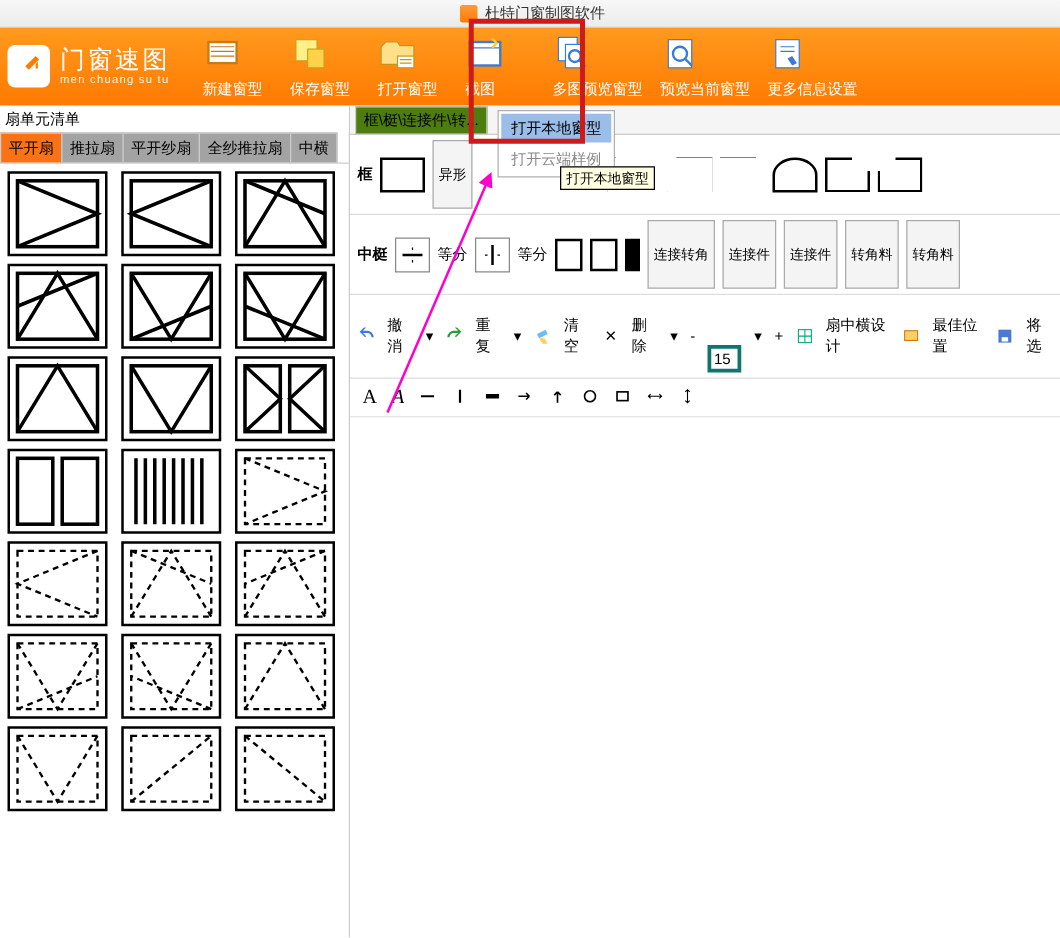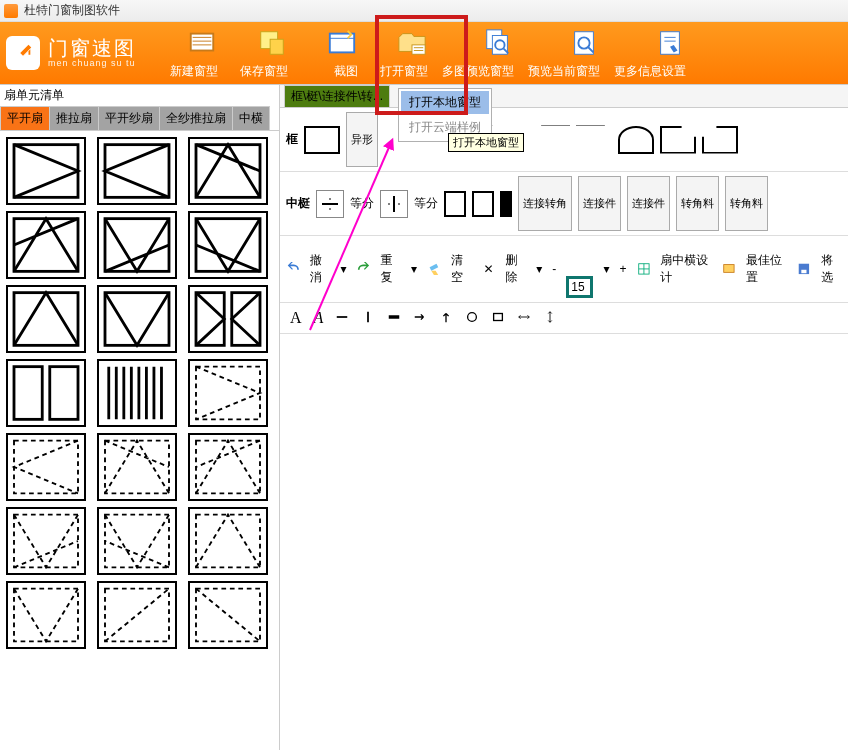--- a/index.html
+++ b/index.html
@@ -1,29 +1,29 @@
 <!DOCTYPE html>
 <html><head>
 <meta charset="utf-8">
 <style>
   * { box-sizing: border-box; margin: 0; padding: 0; }
   body { width: 848px; height: 750px; font-family: "Microsoft YaHei", sans-serif; font-size: 12px; background: #fff; overflow: hidden; position: relative; }
-  .titlebar { height: 22px; background: linear-gradient(#f7f7f7,#ececec); border-bottom: 1px solid #ddd; display: flex; align-items: center; padding-left: 4px; }
+  .titlebar { height: 22px; background: linear-gradient(#f7f7f7,#ececec); border-bottom: 1px solid #ddd; display: flex; align-items: center; padding-left: 4px; justify-content: center; }
   .titlebar .appicon { width: 14px; height: 14px; background: linear-gradient(#ff9a3c,#ff7b00); border-radius: 2px; margin-right: 6px; }
   .titlebar .title { color: #333; }
 
   .ribbon { height: 62px; background: linear-gradient(#ff9a1e,#ff7a00); display: flex; align-items: center; padding: 0 6px; gap: 14px; color: #fff; position: relative; }
   .brand { display: flex; align-items: center; gap: 8px; margin-right: 12px; }
   .brand-icon { width: 34px; height: 34px; background: #fff; border-radius: 6px; display: flex; align-items: center; justify-content: center; }
   .brand-icon svg { width: 22px; height: 22px; }
   .brand-text { display: flex; flex-direction: column; line-height: 1.1; }
   .brand-text .cn { font-size: 20px; letter-spacing: 2px; font-weight: 500; }
   .brand-text .py { font-size: 9px; letter-spacing: 1px; opacity: 0.9; }
 
-  .ribbon-btn { display: flex; flex-direction: column; align-items: flex-end; gap: 4px; cursor: pointer; min-width: 56px; }
+  .ribbon-btn { display: flex; flex-direction: column; align-items: flex-start; gap: 4px; cursor: pointer; min-width: 56px; }
   .ribbon-btn .ricon { width: 32px; height: 32px; display: flex; align-items: center; justify-content: center; }
   .ribbon-btn .ricon svg { width: 30px; height: 30px; }
   .ribbon-btn .rlabel { color: #fff; font-size: 12px; white-space: nowrap; }
 
   .highlight-box { position: absolute; left: 375px; top: 15px; width: 93px; height: 100px; border: 4px solid #cd1b1b; pointer-events: none; z-index: 50; }
 
   .dropdown-panel { position: absolute; left: 398px; top: 88px; background: #fff; border: 1px solid #b0b0b0; padding: 2px; display: flex; flex-direction: column; gap: 2px; z-index: 40; }
   .dropdown-panel .menu-item { padding: 3px 8px; cursor: pointer; }
   .dropdown-panel .menu-item.obscured { color: #888; }
   .tooltip { position: absolute; left: 448px; top: 133px; background: #ffffe1; border: 1px solid #000; padding: 1px 4px; font-size: 11px; z-index: 41; }
@@ -101,36 +101,36 @@
         <svg viewBox="0 0 32 32">
           <rect x="4" y="4" width="18" height="18" fill="#fff08a" stroke="#c7a41a"></rect>
           <rect x="14" y="12" width="14" height="16" fill="#ffd24a" stroke="#c7a41a"></rect>
         </svg>
       </span>
     <span class="rlabel">保存窗型</span>
   </div>
   <div class="ribbon-btn">
     <span class="ricon">
         <svg viewBox="0 0 32 32">
+          <path d="M2 10l4-4h10l2 3h12v16H2z" fill="#ffe08a" stroke="#c7941a"></path>
+          <rect x="16" y="18" width="14" height="10" fill="#fff" stroke="#c7941a"></rect>
+          <path d="M18 21h10M18 24h10" stroke="#c7941a"></path>
+        </svg>
+      </span>
+    <span class="rlabel">打开窗型</span>
+  </div>
+  <div class="ribbon-btn">
+    <span class="ricon">
+        <svg viewBox="0 0 32 32">
           <rect x="3" y="6" width="26" height="20" fill="#fff" stroke="#3a7bd5" stroke-width="2"></rect>
           <path d="M3 11h26" stroke="#3a7bd5"></path>
           <path d="M22 3l4 4-4 4" stroke="#ffcb3a" stroke-width="2" fill="none"></path>
         </svg>
       </span>
     <span class="rlabel">截图</span>
-  </div>
-  <div class="ribbon-btn">
-    <span class="ricon">
-        <svg viewBox="0 0 32 32">
-          <path d="M2 10l4-4h10l2 3h12v16H2z" fill="#ffe08a" stroke="#c7941a"></path>
-          <rect x="16" y="18" width="14" height="10" fill="#fff" stroke="#c7941a"></rect>
-          <path d="M18 21h10M18 24h10" stroke="#c7941a"></path>
-        </svg>
-      </span>
-    <span class="rlabel">打开窗型</span>
   </div>
   <div class="ribbon-btn">
     <span class="ricon">
         <svg viewBox="0 0 32 32">
           <rect x="4" y="2" width="16" height="20" fill="#fff" stroke="#3a7bd5"></rect>
           <rect x="10" y="8" width="16" height="20" fill="#fff" stroke="#3a7bd5"></rect>
           <circle cx="18" cy="18" r="5" fill="none" stroke="#3a7bd5" stroke-width="2"></circle>
           <path d="M22 22l5 5" stroke="#3a7bd5" stroke-width="2"></path>
         </svg>
       </span>

